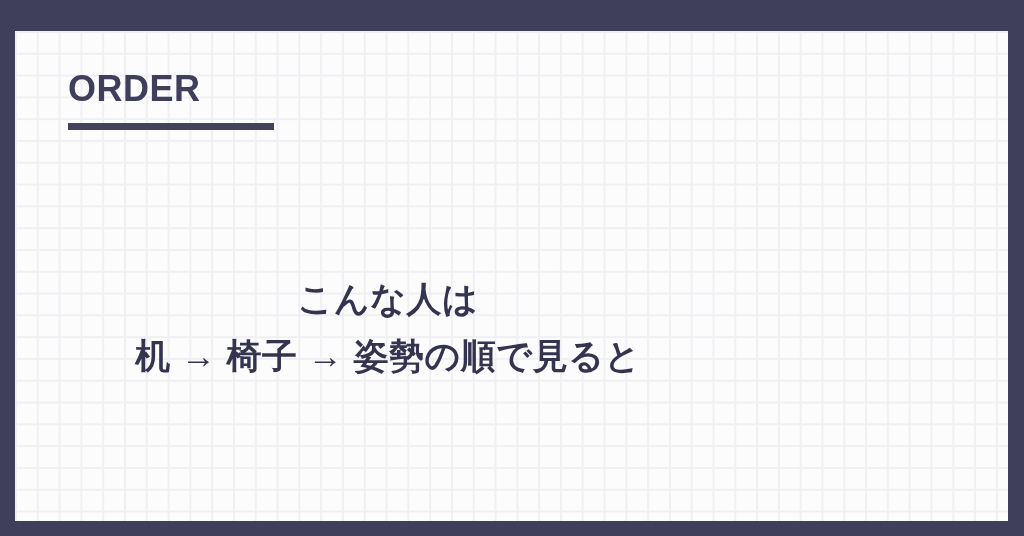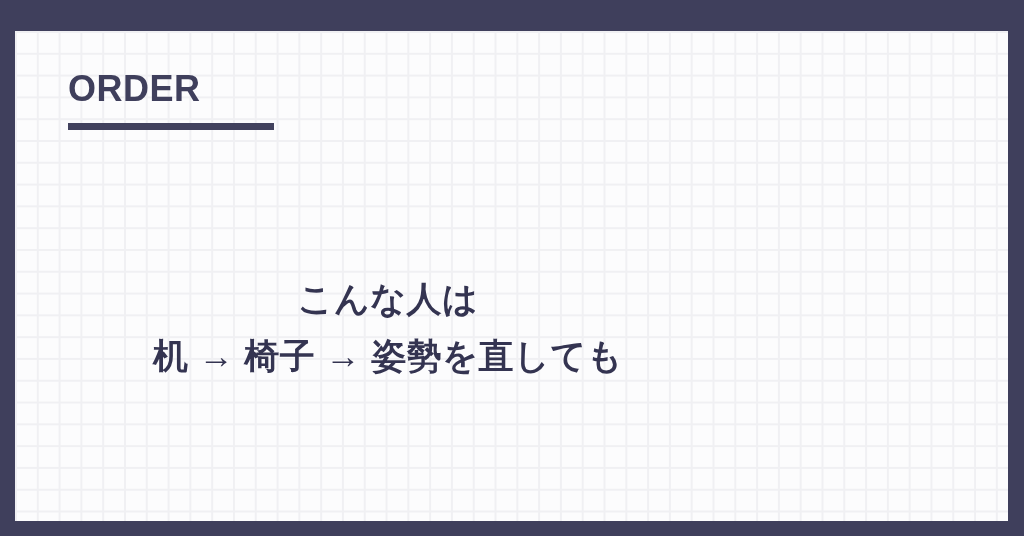--- a/index.html
+++ b/index.html
@@ -123,18 +123,18 @@
 <div id="slide">
   <div id="canvas">
 
     <div id="title-block">
       <h1 id="page-title">ORDER</h1>
       <div id="title-underline"></div>
     </div>
 
     <div id="body-text">
       <span class="line">こんな人は</span>
-      <span class="line">机 → 椅子 → 姿勢を直しても</span>
+      <span class="line">机 → 椅子 → 姿勢の順で見ると</span>
     </div>
 
 
   </div>
 </div>
 
 </body></html>

